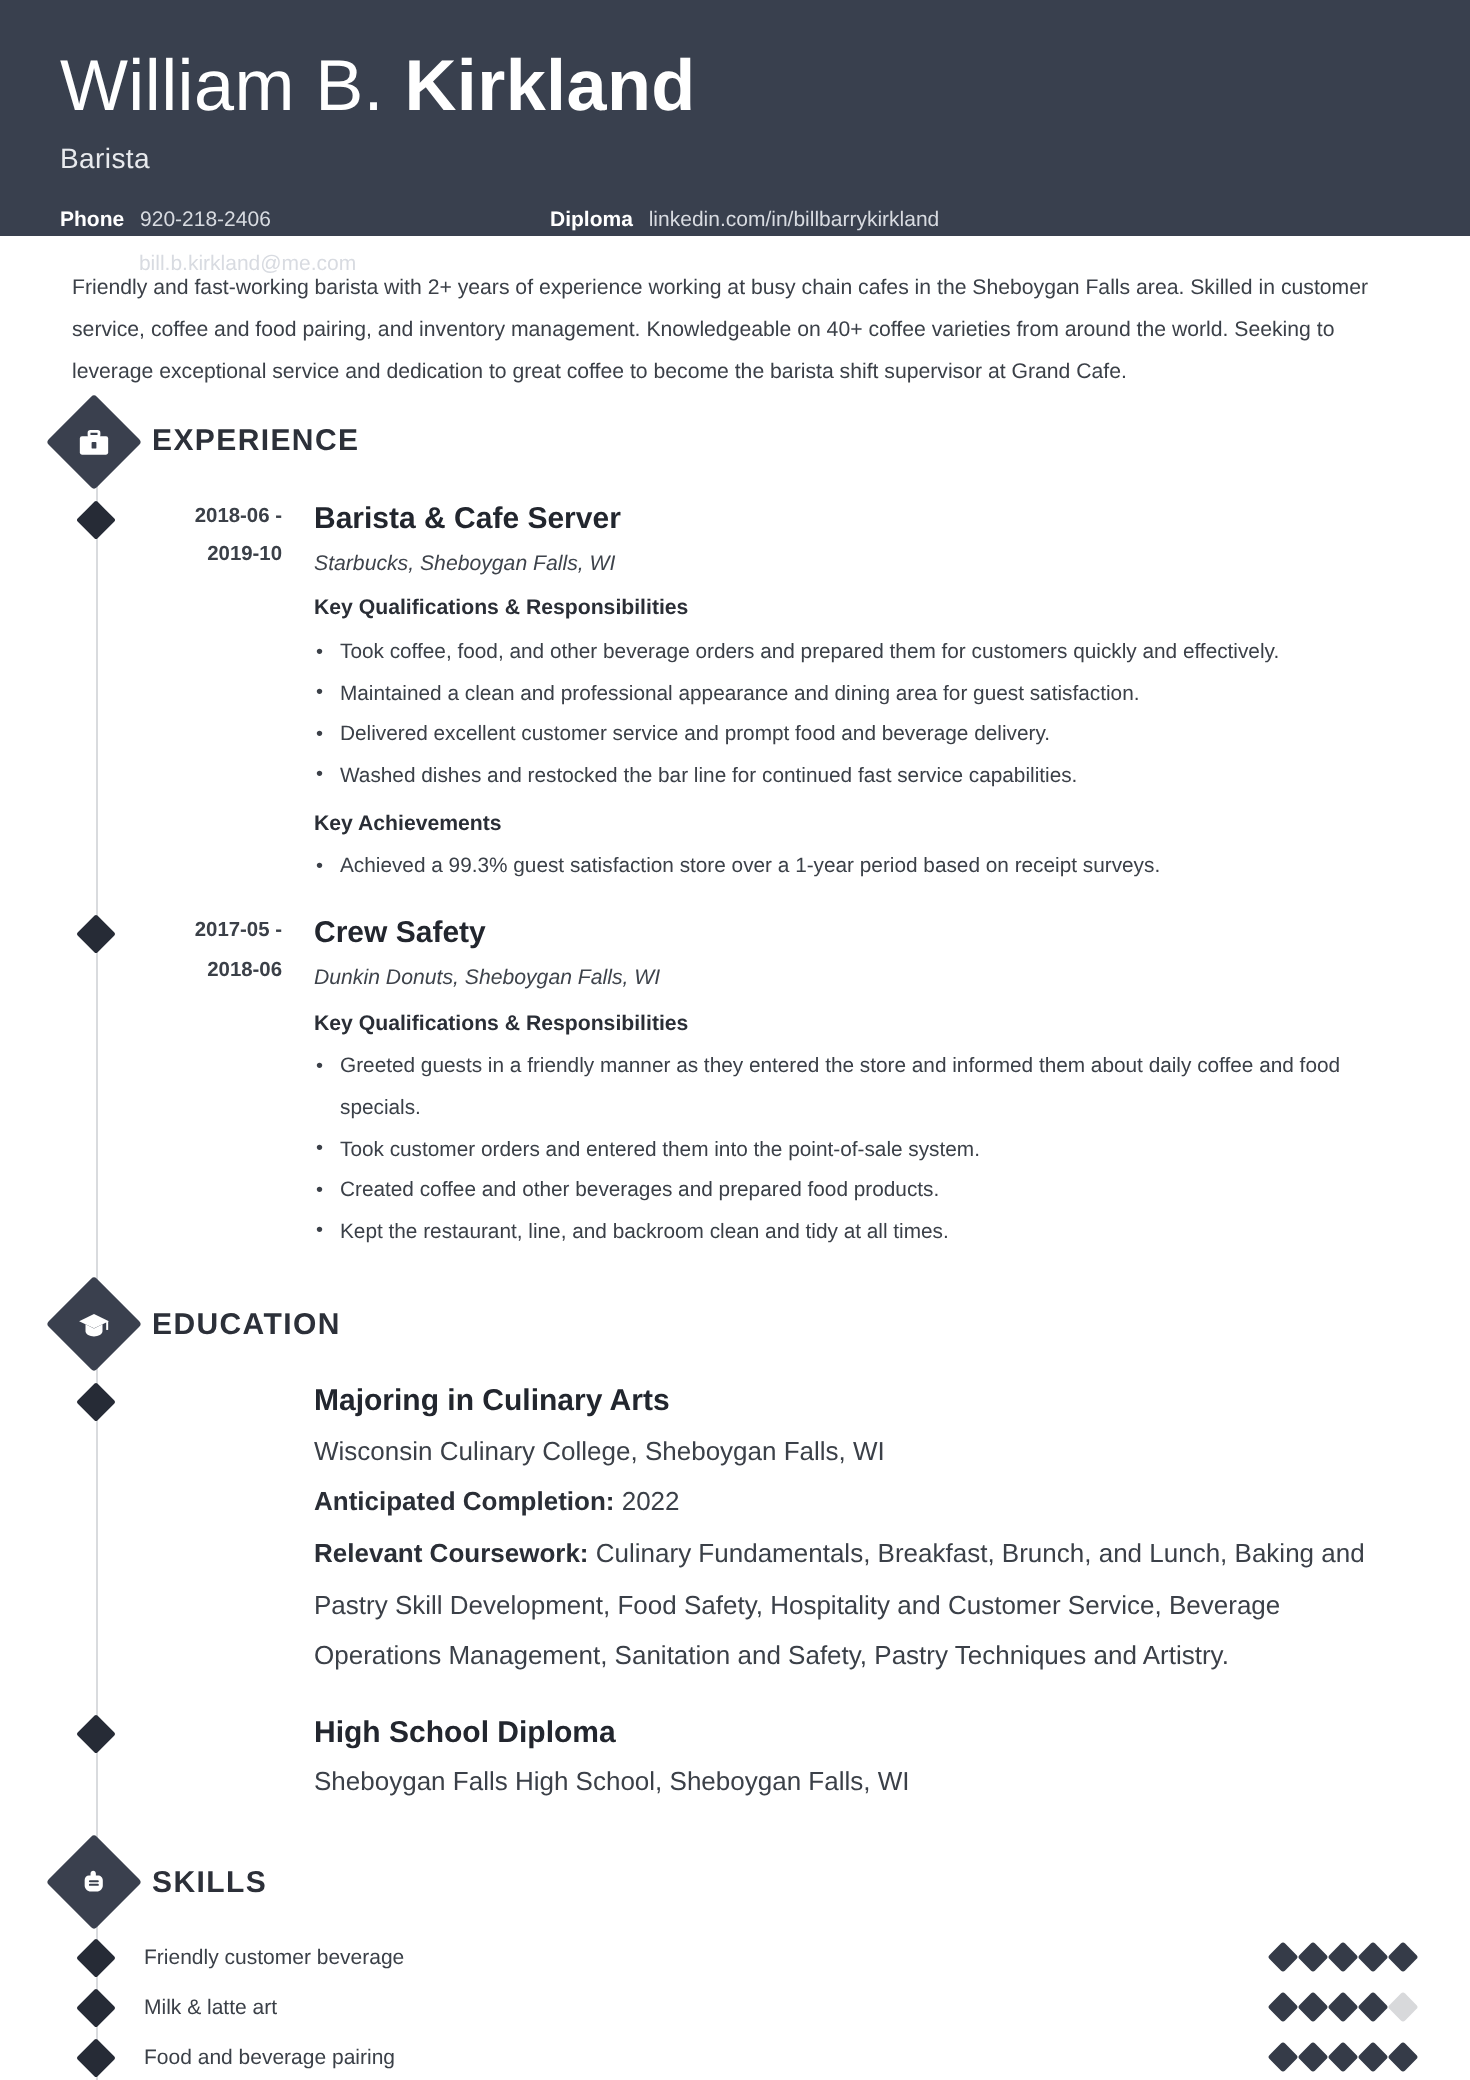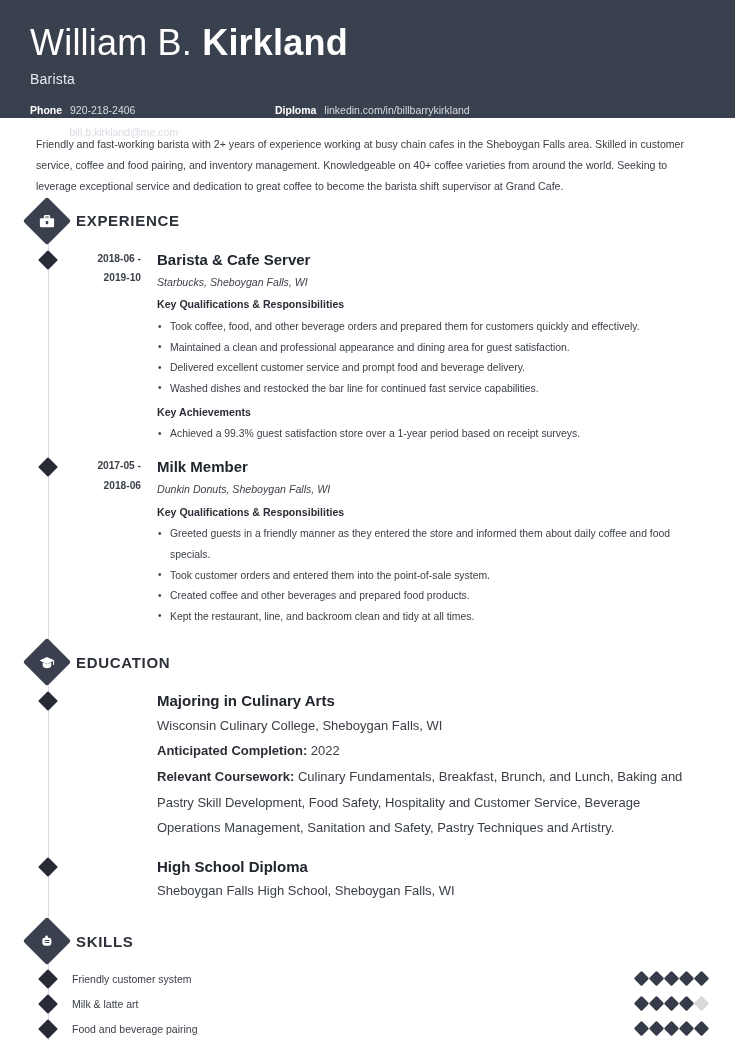--- a/index.html
+++ b/index.html
@@ -317,21 +317,21 @@
       </div>
     </div>
 
     <div class="entry">
       <span class="entry-marker"></span>
       <div class="entry-dates">
         <div>2017-05 -</div>
         <div>2018-06</div>
       </div>
       <div class="entry-body">
-        <div class="entry-title">Milk Member</div>
+        <div class="entry-title">Crew Safety</div>
         <div class="entry-org">Dunkin Donuts, Sheboygan Falls, WI</div>
 
         <div class="entry-subhead">Key Qualifications &amp; Responsibilities</div>
         <ul class="bullets">
           <li>Greeted guests in a friendly manner as they entered the store and informed them about daily coffee and food specials.</li>
           <li>Took customer orders and entered them into the point-of-sale system.</li>
           <li>Created coffee and other beverages and prepared food products.</li>
           <li>Kept the restaurant, line, and backroom clean and tidy at all times.</li>
         </ul>
       </div>
@@ -385,21 +385,21 @@
           <rect x="8.2" y="10.6" width="7.4" height="1.5" rx="0.7" fill="#3a404e"></rect>
           <rect x="8.2" y="13.4" width="7.4" height="1.5" rx="0.7" fill="#3a404e"></rect>
         </svg>
       </span>
       <span class="section-title">SKILLS</span>
     </div>
 
     <div class="skills-list" style="margin-top:8px;">
       <div class="skill-row">
         <span class="skill-marker"></span>
-        <span class="skill-name">Friendly customer system</span>
+        <span class="skill-name">Friendly customer beverage</span>
         <span class="skill-rating">
           <span class="rate-dot on"></span>
           <span class="rate-dot on"></span>
           <span class="rate-dot on"></span>
           <span class="rate-dot on"></span>
           <span class="rate-dot on"></span>
         </span>
       </div>
 
       <div class="skill-row">

